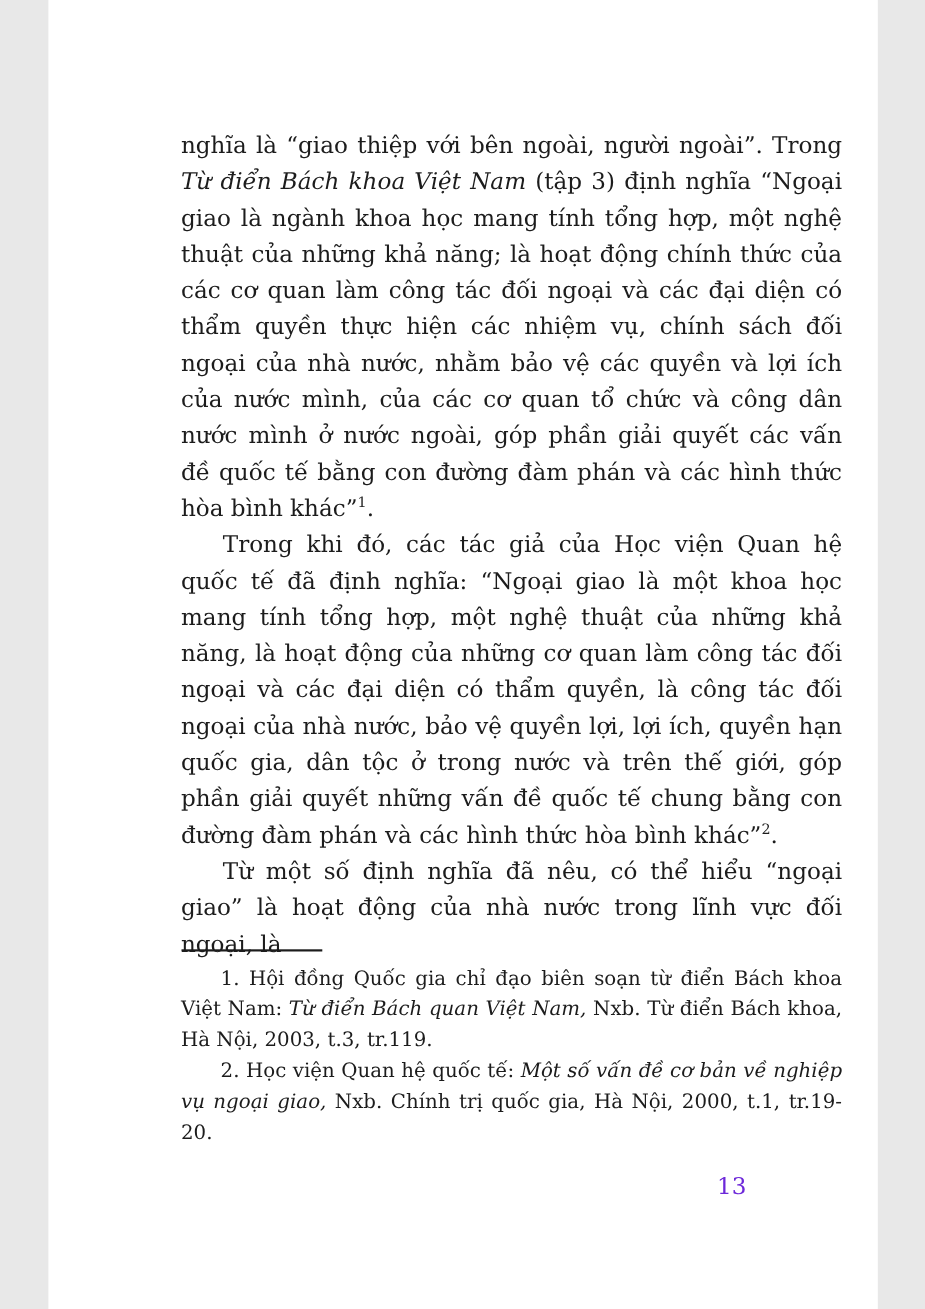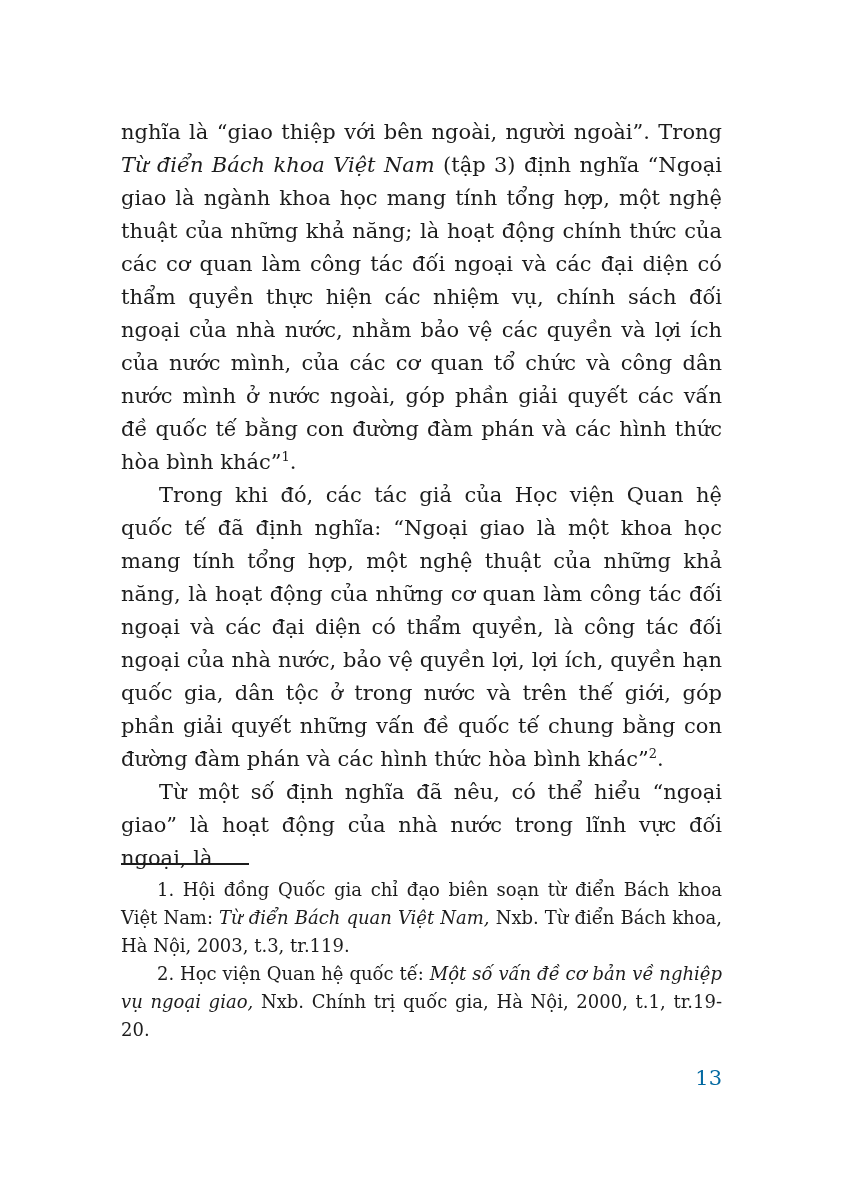--- a/index.html
+++ b/index.html
@@ -2,21 +2,21 @@
 <html lang="vi"><head>
 <meta charset="utf-8">
 <style>
   html, body {
     margin: 0;
     padding: 0;
     background: #e8e8e8;
   }
   .page {
     position: relative;
-    width: 841px;
+    width: 754px;
     height: 1190px;
     margin: 0 auto;
     background: #ffffff;
     font-family: "DejaVu Serif", "Liberation Serif", serif;
     color: #1c1c1c;
     overflow: hidden;
   }
   .text-block {
     position: absolute;
     top: 116px;
@@ -64,21 +64,21 @@
   }
   .footnotes p.indent {
     text-indent: 36px;
   }
   .page-number {
     position: absolute;
     top: 1066px;
     right: 119px;
     font-size: 21px;
     line-height: 24px;
-    color: #0369a1;
+    color: #6d28d9;
   }
 </style>
 </head>
 <body>
 
 <div class="page">
 
   <div class="text-block">
       <p><span>nghĩa là “giao thiệp với bên ngoài, người ngoài”. Trong </span><span class="italic">Từ điển Bách khoa Việt Nam</span><span> (tập 3) định nghĩa “Ngoại giao là ngành khoa học mang tính tổng hợp, một nghệ thuật của những khả năng; là hoạt động chính thức của các cơ quan làm công tác đối ngoại và các đại diện có thẩm quyền thực hiện các nhiệm vụ, chính sách đối ngoại của nhà nước, nhằm bảo vệ các quyền và lợi ích của nước mình, của các cơ quan tổ chức và công dân nước mình ở nước ngoài, góp phần giải quyết các vấn đề quốc tế bằng con đường đàm phán và các hình thức hòa bình khác”</span><sup class="fn-ref">1</sup><span>.</span></p>
       <p class="indent"><span>Trong khi đó, các tác giả của Học viện Quan hệ quốc tế đã định nghĩa: “Ngoại giao là một khoa học mang tính tổng hợp, một nghệ thuật của những khả năng, là hoạt động của những cơ quan làm công tác đối ngoại và các đại diện có thẩm quyền, là công tác đối ngoại của nhà nước, bảo vệ quyền lợi, lợi ích, quyền hạn quốc gia, dân tộc ở trong nước và trên thế giới, góp phần giải quyết những vấn đề quốc tế chung bằng con đường đàm phán và các hình thức hòa bình khác”</span><sup class="fn-ref">2</sup><span>.</span></p>

